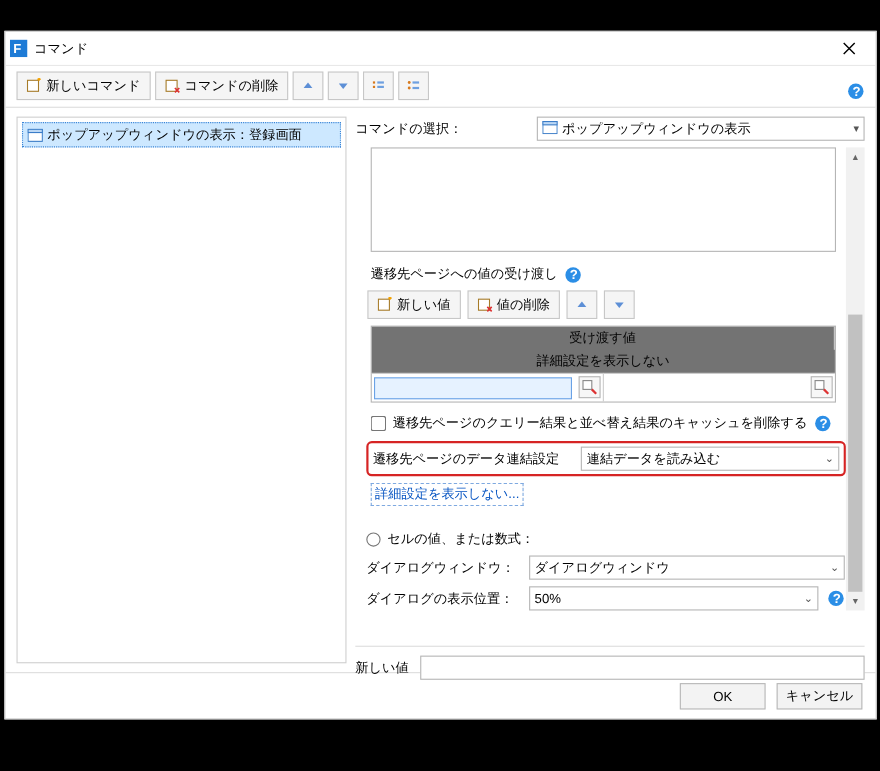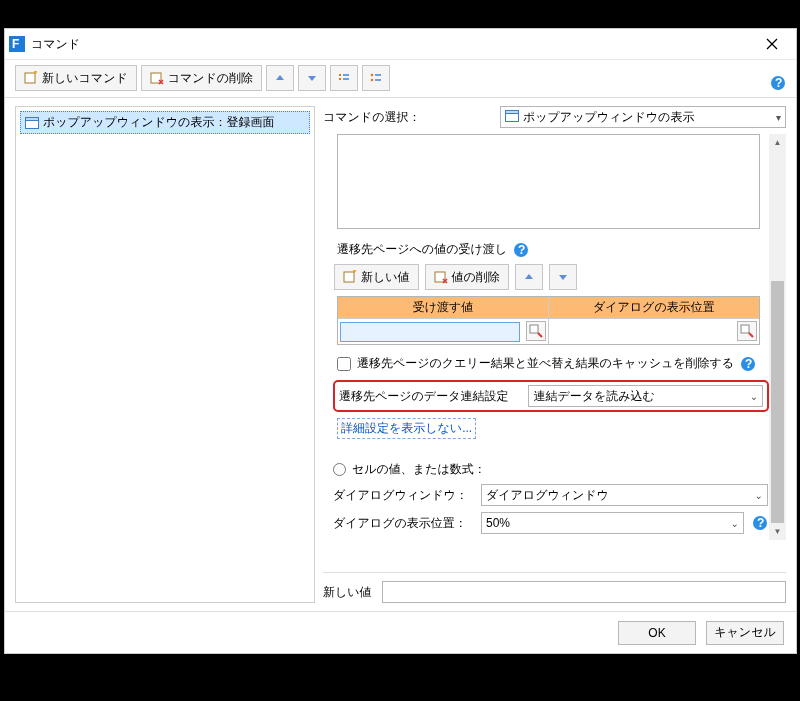--- a/index.html
+++ b/index.html
@@ -15,41 +15,41 @@
     .tbtn.icon-only { width: 28px; padding: 0; justify-content: center; }
     .toolbar .spacer { flex: 1; }
     .help-icon { width: 16px; height: 16px; cursor: pointer; }
 
     .body { flex: 1; display: flex; padding: 8px 10px 8px 10px; gap: 8px; min-height: 0; }
     .left { width: 300px; border: 1px solid #cfcfcf; background: #fff; display: flex; flex-direction: column; }
     .tree-item { display: flex; align-items: center; gap: 4px; padding: 2px 4px; margin: 4px; background: #cde8ff; border: 1px dotted #3c85d6; }
     .tree-item .wicon { width: 14px; height: 12px; }
 
     .right { flex: 1; display: flex; flex-direction: column; gap: 4px; min-height: 0; position: relative; }
-    .row { display: flex; align-items: center; gap: 20px; }
+    .row { display: flex; align-items: center; gap: 8px; }
     .row .label { width: 110px; text-align: left; white-space: nowrap; }
     .row .select { flex: 1; padding-left: 47px; }
 
     .sel { width: 100%; height: 22px; border: 1px solid #b5b5b5; background: #fff; display: flex; align-items: center; padding: 0 4px; position: relative; cursor: pointer; }
     .sel .arrow { position: absolute; right: 4px; top: 50%; transform: translateY(-50%); font-size: 10px; color: #555; }
 
     .scroll-region { margin-top: 2px; flex: 1; border-right: 18px solid transparent; position: relative; }
     .scrollbar { position: absolute; right: -18px; top: 0; bottom: 0; width: 17px; background: #f1f1f1; display: flex; flex-direction: column; justify-content: flex-end; }
     .scrollbar .thumb-area { flex: 1; position: relative; }
     .scrollbar .thumb { position: absolute; left: 2px; right: 2px; bottom: 0; height: 65%; background: #c1c1c1; }
     .scrollbar .sbtn { height: 17px; display: flex; align-items: center; justify-content: center; font-size: 8px; color: #666; cursor: pointer; }
 
     .big-box { border: 1px solid #b5b5b5; height: 95px; width: 95%; margin-left: 14px; }
 
     .subhead { display: flex; align-items: center; gap: 6px; margin: 12px 0 6px 14px; }
 
     .mini-toolbar { display: flex; gap: 6px; margin-left: 11px; }
 
     .values-table { margin: 6px 0 0 14px; width: 95%; border: 1px solid #b5b5b5; }
-    .values-table .thead { display: flex; background: #fdba74; }
+    .values-table .thead { display: flex; background: #737373; flex-direction: column; }
     .values-table .th { flex: 1; text-align: center; padding: 2px 0; border-right: 1px solid #ccc; }
     .values-table .th:last-child { border-right: none; }
     .values-table .trow { display: flex; }
     .values-table .td { flex: 1; height: 26px; border-top: 1px solid #ccc; border-right: 1px solid #ccc; display: flex; align-items: center; padding: 0 2px; position: relative; }
     .values-table .td:last-child { border-right: none; }
     .values-table .td .pick { position: absolute; right: 2px; top: 2px; width: 20px; height: 20px; border: 1px solid #b5b5b5; background: #f7f7f7; display: flex; align-items: center; justify-content: center; cursor: pointer; }
     .values-table .td input { border: 1px solid #6aa2e6; background: #e6f2ff; width: calc(100% - 26px); height: 20px; padding: 0 2px; }
 
     .chk-row { display: flex; align-items: center; gap: 6px; margin: 10px 0 0 14px; }
     .chk-row input[type=checkbox] { width: 14px; height: 14px; }
@@ -211,21 +211,21 @@
           <span class="tbtn icon-only">
             <svg class="mini" viewBox="0 0 14 14">
                 <path d="M3 5 L7 10 L11 5 Z" fill="#5d8fd6"></path>
               </svg>
           </span>
         </div>
 
         <div class="values-table">
           <div class="thead">
             <div class="th">受け渡す値</div>
-            <div class="th">ダイアログの表示位置</div>
+            <div class="th">詳細設定を表示しない</div>
           </div>
           <div class="trow">
             <div class="td">
               <input type="text" style="">
               <span class="pick">
                 <svg class="mini" viewBox="0 0 14 14">
                     <rect x="1" y="1" width="8" height="8" fill="#fff" stroke="#888"></rect>
                     <path d="M9 9 l4 4" stroke="#d33" stroke-width="2"></path>
                   </svg>
               </span>

